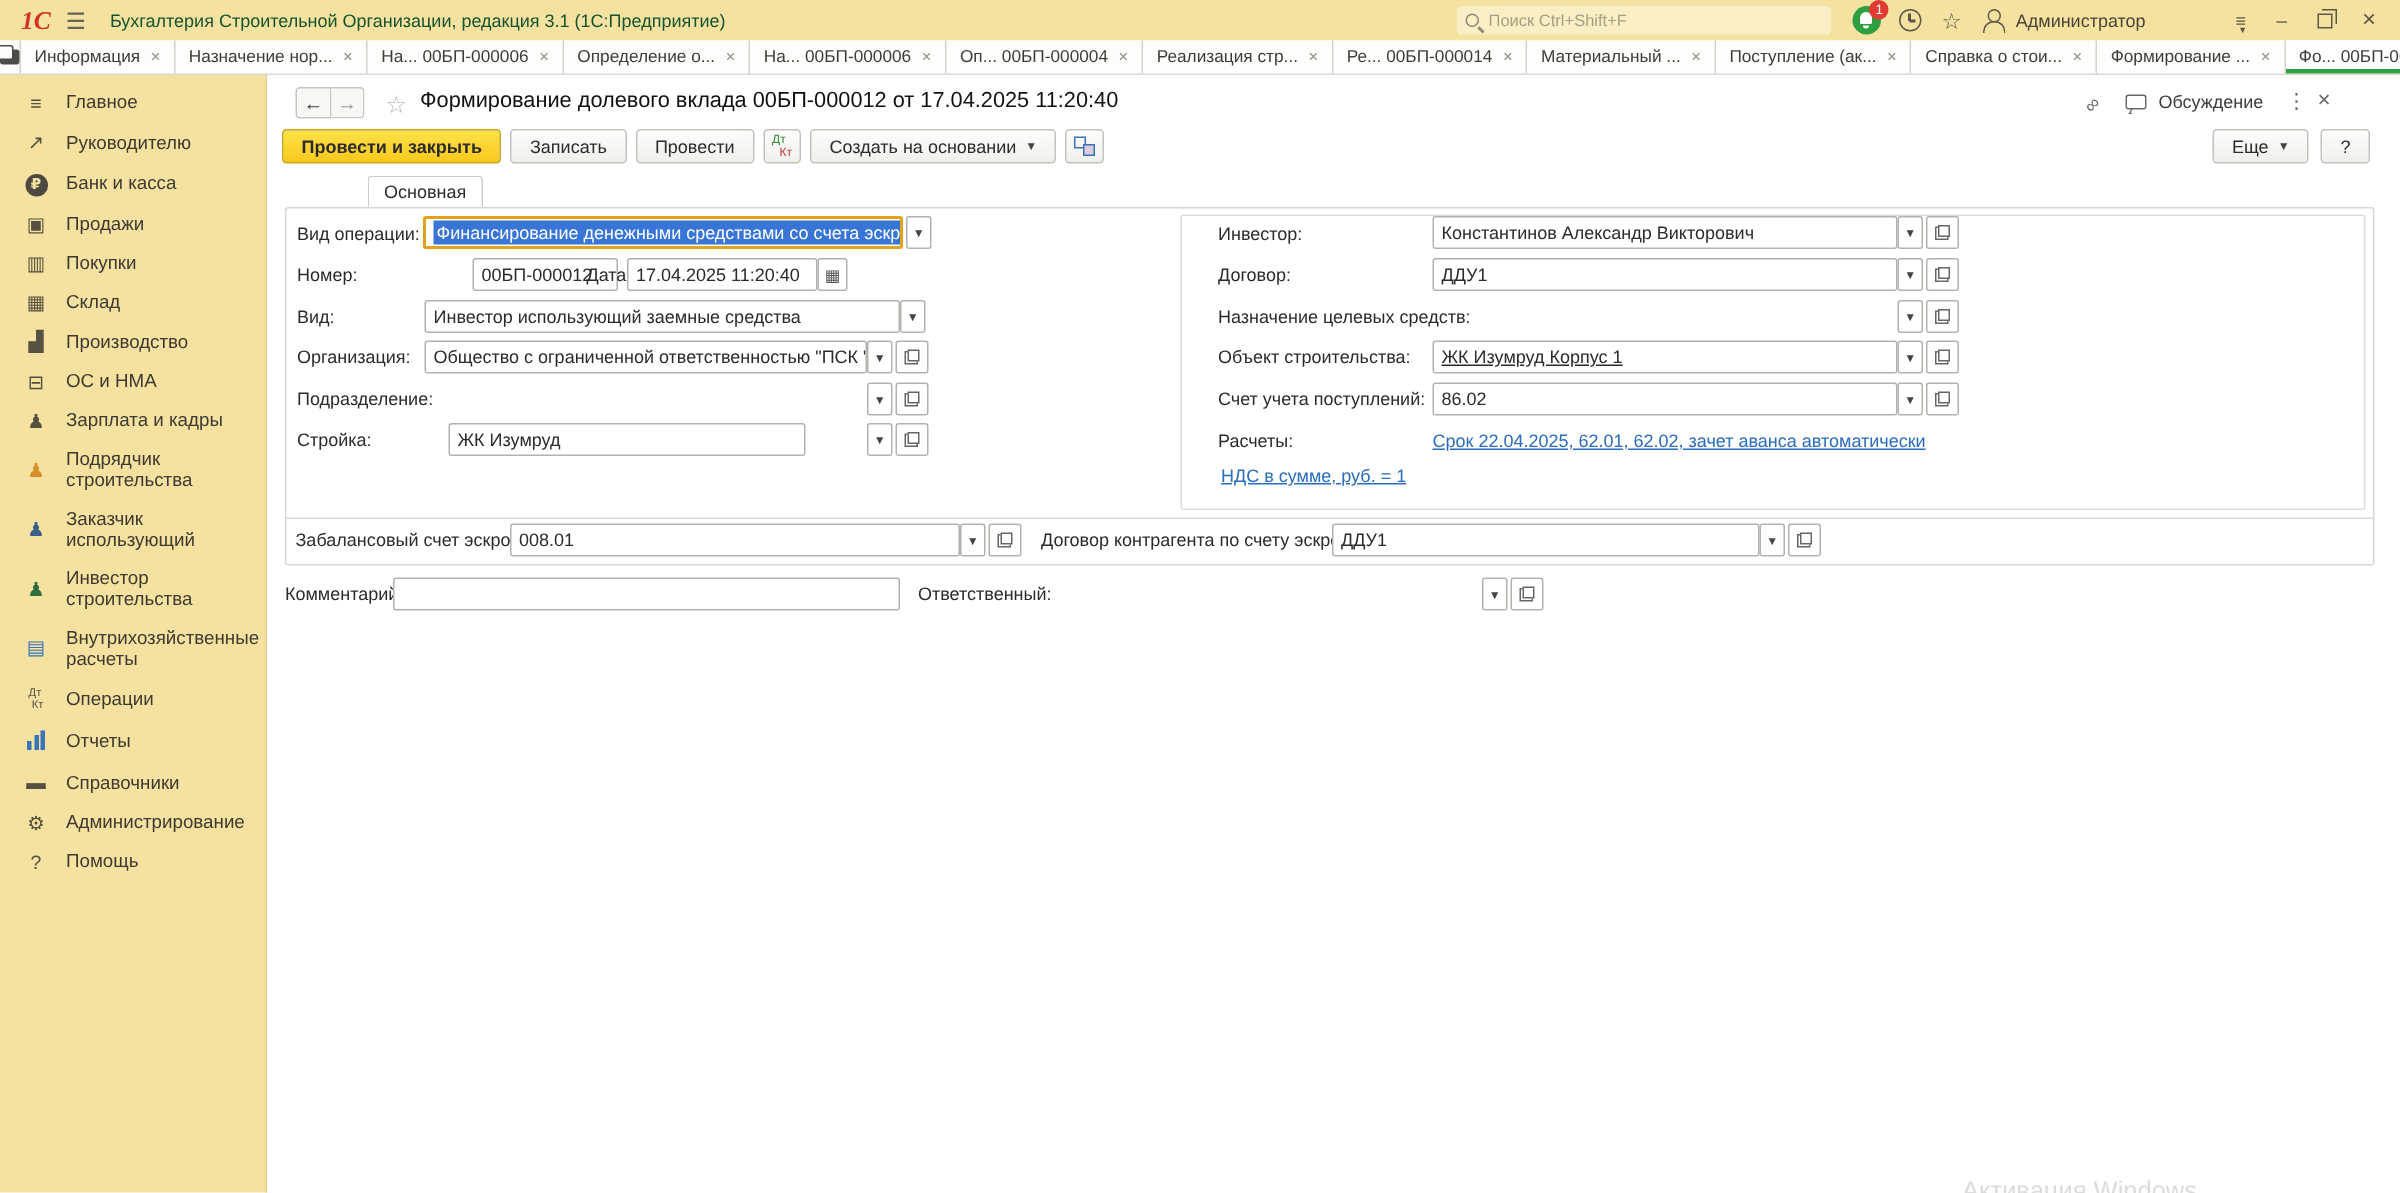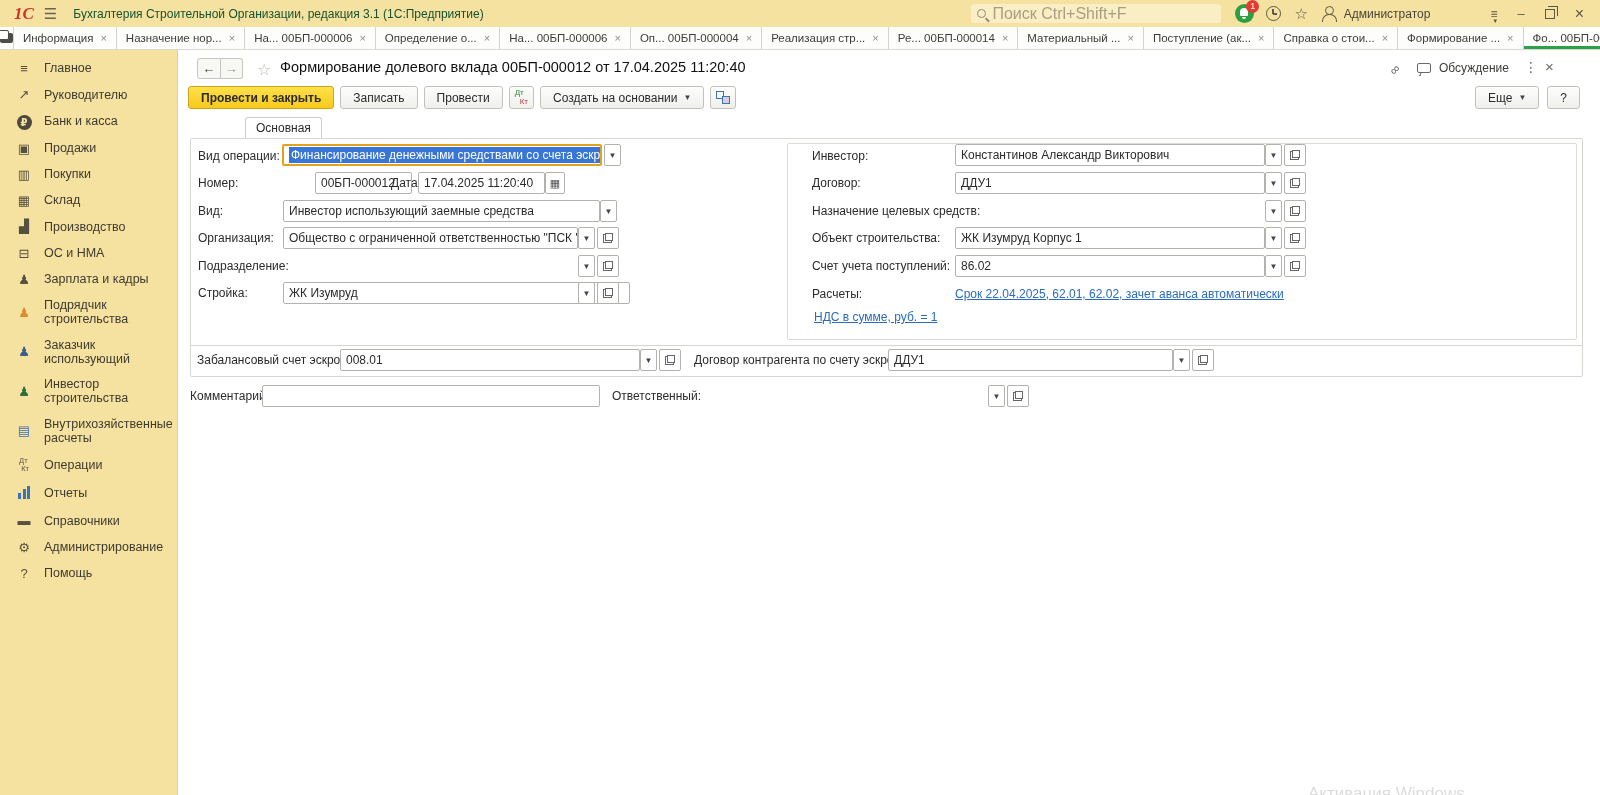--- a/index.html
+++ b/index.html
@@ -12,21 +12,21 @@
   .logo1c { font-family:"Liberation Serif","DejaVu Serif",serif; font-style:italic; font-weight:bold;
     color:#cf3227; font-size:17px; margin:0 10px 0 14px; }
   .hamb { color:#6b6455; font-size:15px; margin-right:16px; cursor:pointer; }
   .apptitle { color:#14532d; font-size:12px; }
   .tb-spacer { flex:1; }
   .searchbox { width:250px; height:19px; background:#f9eec4; border-radius:3px; display:flex;
     align-items:center; padding:0 6px; margin-right:14px; }
   .lens { width:9px; height:9px; border:1.5px solid #8f8874; border-radius:50%; position:relative; margin-right:6px; flex:none;}
   .lens::after { content:""; position:absolute; width:5px; height:1.5px; background:#8f8874;
     transform:rotate(45deg); left:7px; top:9px; }
-  .search-ph { color:#a89f83; font-size:16px; }
+  .search-ph { color:#a89f83; font-size:11px; }
   .bell { width:19px; height:19px; background:#2f9e41; border-radius:50%; position:relative; margin-right:12px; flex:none;}
   .bell::before { content:""; position:absolute; left:5px; top:4px; width:8px; height:8px; background:#fff;
     border-radius:4px 4px 1px 1px; }
   .bell::after { content:""; position:absolute; left:7px; top:13px; width:4px; height:2px; background:#fff; border-radius:0 0 2px 2px;}
   .badge { position:absolute; right:-5px; top:-4px; min-width:13px; height:13px; background:#e03c31; color:#fff;
     border-radius:7px; font-size:9px; line-height:13px; text-align:center; padding:0 2px; }
   .clock { width:15px; height:15px; border:1.5px solid #5d5748; border-radius:50%; position:relative; margin-right:13px; flex:none;}
   .clock::before { content:""; position:absolute; left:5px; top:2px; width:1.5px; height:5px; background:#5d5748; }
   .clock::after { content:""; position:absolute; left:6px; top:6px; width:4px; height:1.5px; background:#5d5748; }
   .star-t { color:#5d5748; font-size:15px; margin-right:13px; }
@@ -371,21 +371,21 @@
       <span class="og"></span>
     </div>
 
   <div class="lbl" style="left:20px;top:209px;">Подразделение:</div>
   <div class="dd" style="left:400px;top:205px;">▼</div>
   <div class="ob" style="left:419px;top:205px;">
       <span class="og"></span>
     </div>
 
   <div class="lbl" style="left:20px;top:236px;">Стройка:</div>
-  <div class="fld" style="left:105px;top:232px;width:347px;">
+  <div class="fld" style="left:121px;top:232px;width:238px;">
       <span>ЖК Изумруд</span>
     </div>
   <div class="dd" style="left:400px;top:232px;">▼</div>
   <div class="ob" style="left:419px;top:232px;">
       <span class="og"></span>
     </div>
 
   <div class="lbl" style="left:634px;top:99px;">Инвестор:</div>
   <div class="fld" style="left:777px;top:94px;width:310px;">
       <span>Константинов Александр Викторович</span>
@@ -404,21 +404,21 @@
       <span class="og"></span>
     </div>
 
   <div class="lbl" style="left:634px;top:154px;">Назначение целевых средств:</div>
   <div class="dd" style="left:1087px;top:150px;">▼</div>
   <div class="ob" style="left:1106px;top:150px;">
       <span class="og"></span>
     </div>
 
   <div class="lbl" style="left:634px;top:181px;">Объект строительства:</div>
-  <div class="fld" style="left:777px;top:177px;width:310px;">
+  <div class="fld" style="left:777px;top:177px;width:310px;text-decoration:underline;">
       <span>ЖК Изумруд Корпус 1</span>
     </div>
   <div class="dd" style="left:1087px;top:177px;">▼</div>
   <div class="ob" style="left:1106px;top:177px;">
       <span class="og"></span>
     </div>
 
   <div class="lbl" style="left:634px;top:209px;">Счет учета поступлений:</div>
   <div class="fld" style="left:777px;top:205px;width:310px;">
       <span>86.02</span>

